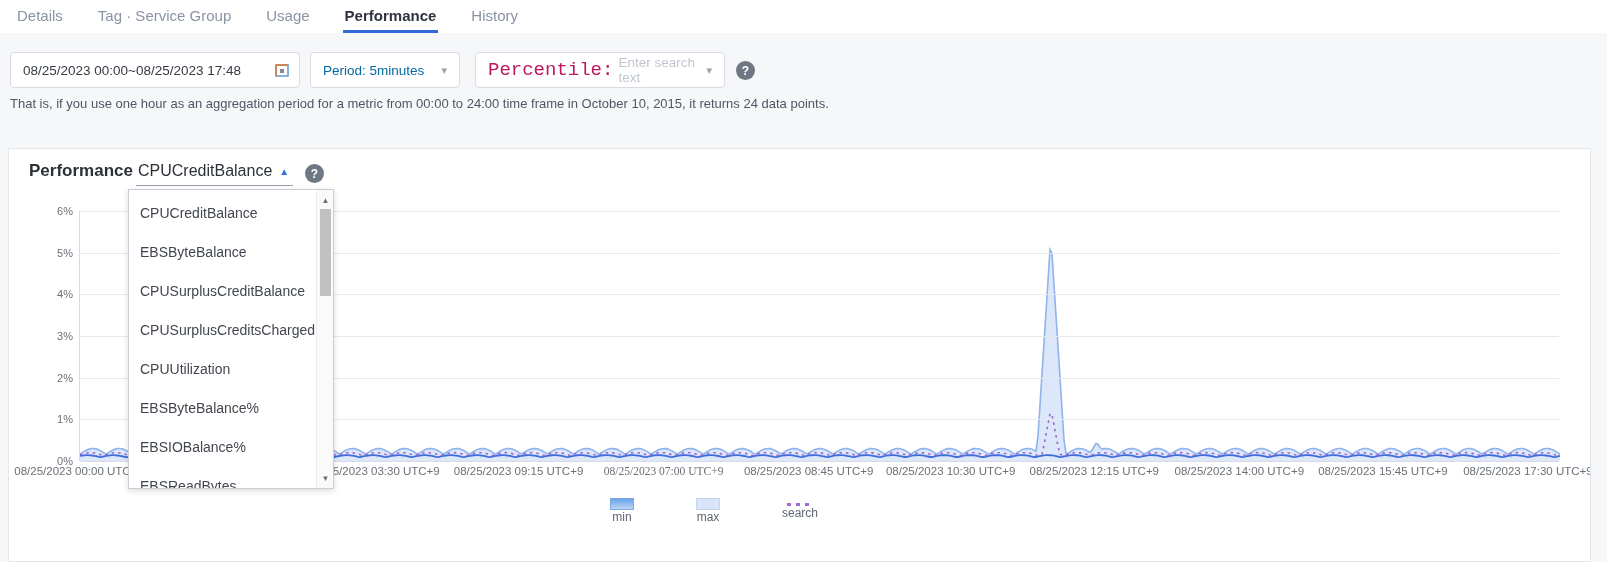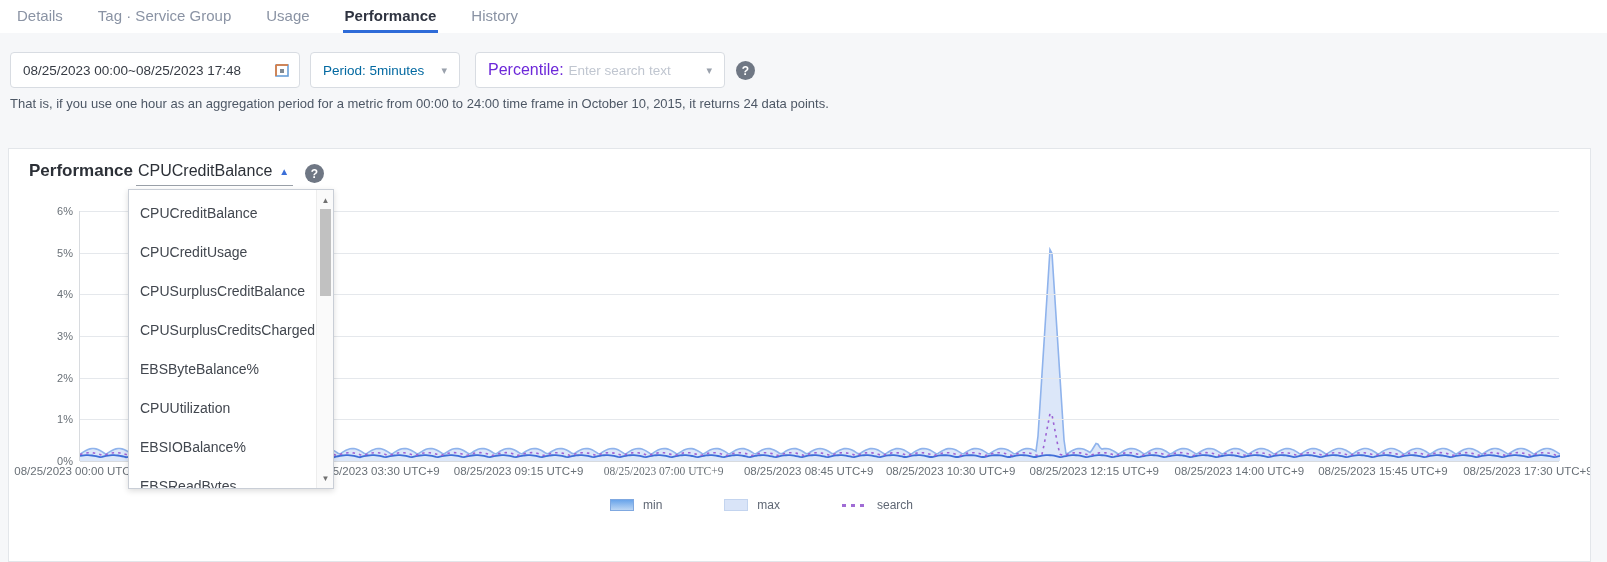--- a/index.html
+++ b/index.html
@@ -22,21 +22,21 @@
   
   .ctrl { position:absolute; background:#fff; border:1px solid #d8dce2;
     border-radius:4px; height:36px; display:flex; align-items:center; }
   .daterange { left:10px; top:52px; width:290px; }
   .daterange input { border:none; outline:none; flex:1; font-family:inherit;
     font-size:13.5px; color:#363b44; padding:0 8px 0 12px; background:transparent; }
   .cal-icon { width:14px; height:14px; margin-right:10px; flex:none; cursor:pointer; }
   .period { left:310px; top:52px; width:150px; padding:0 12px; cursor:pointer; }
   .period .lbl { font-size:13.5px; color:#0369a1; flex:1; }
   .percentile { left:475px; top:52px; width:250px; padding:0 12px; cursor:pointer; }
-  .percentile .plbl { font-size:16px; color:#6d28d9; }
+  .percentile .plbl { font-size:19px; color:#be185d;font-family:Liberation Mono, monospace; }
   .percentile .ph { font-size:13.5px; color:#c0c6d0; margin-left:5px; flex:1; }
   .chev { font-size:11px; color:#9aa1ac; flex:none; }
   .help { position:absolute; width:19px; height:19px; border-radius:50%;
     background:#6f7784; color:#fff; font-size:12px; font-weight:bold;
     display:flex; align-items:center; justify-content:center; cursor:pointer; }
   .help1 { left:736px; top:61px; }
 
   
   .notice { position:absolute; left:10px; top:95px; font-size:13px; color:#4d5765;
     line-height:18px; }
@@ -60,21 +60,21 @@
   .gridline.zero { background:#d8dbdf; }
   .ytick { position:absolute; left:18px; width:46px; text-align:right;
     font-size:11px; color:#697077; }
   .xtick { position:absolute; top:316px; transform:translateX(-50%);
     font-size:11.5px; color:#697077; white-space:nowrap; }
   .plot svg { position:absolute; left:0; top:0; }
 
   
   .legend { position:absolute; left:601px; top:349px; display:flex;
     align-items:center; gap:62px; }
-  .legend-item { display:flex; align-items:center; gap:9px; cursor:pointer; }
+  .legend-item { display:flex; align-items:center; cursor:pointer;flex-direction:column; }
   .legend-item .txt { font-size:12px; color:#5f6774; }
   .sw-min { width:24px; height:12px; border:1px solid #7fa8e0;
     background:linear-gradient(#69a4ea,#bcd6f4); }
   .sw-max { width:24px; height:12px; border:1px solid #c3d4ef; background:#d9e4f8; }
   .sw-avg { width:26px; height:3px;
     background:repeating-linear-gradient(90deg,#a06cd5 0 4px,transparent 4px 9px); }
 
   
   .dropdown { position:absolute; left:128px; top:189px; width:206px; height:300px;
     background:#fff; border:1px solid #c9ced6; box-shadow:0 2px 6px rgba(0,0,0,.14);
@@ -189,25 +189,25 @@
         <div class="legend-item">
           <span class="sw-avg"></span>
           <span class="txt">search</span>
         </div>
       </div>
   </div>
 
   <div class="dropdown">
     <div class="dd-list" id="dd-list">
         <div class="dd-item">CPUCreditBalance</div>
-        <div class="dd-item">CPUCreditUsage</div>
+        <div class="dd-item">EBSByteBalance</div>
         <div class="dd-item">CPUSurplusCreditBalance</div>
         <div class="dd-item">CPUSurplusCreditsCharged</div>
+        <div class="dd-item">CPUUtilization</div>
         <div class="dd-item">EBSByteBalance%</div>
-        <div class="dd-item">CPUUtilization</div>
         <div class="dd-item">EBSIOBalance%</div>
         <div class="dd-item">EBSReadBytes</div>
       </div>
     <div class="dd-scroll">
       <div class="dd-arrow up">▲</div>
       <div class="dd-thumb"></div>
       <div class="dd-arrow down">▼</div>
     </div>
   </div>
 

